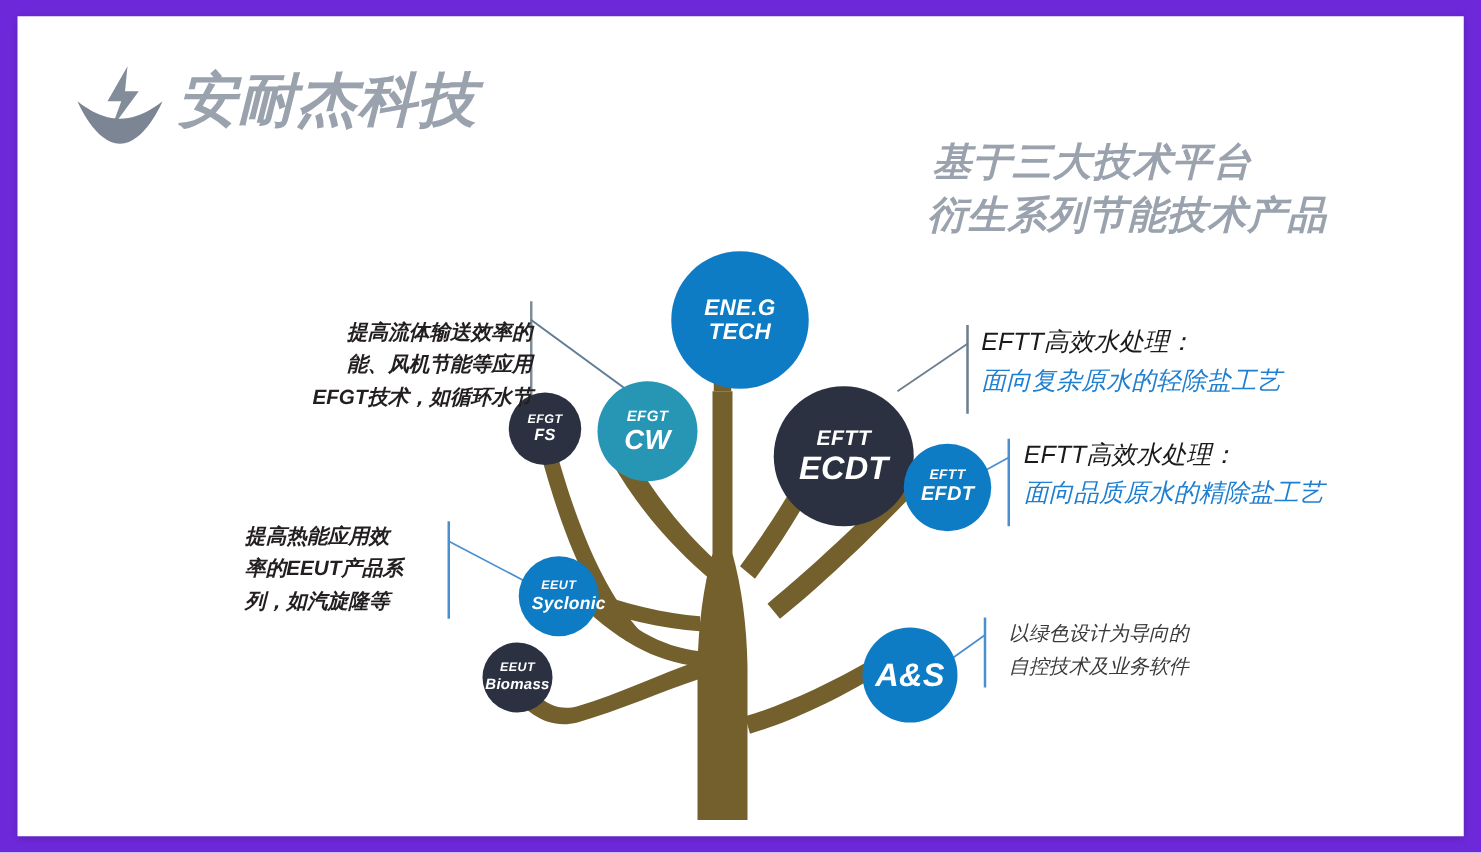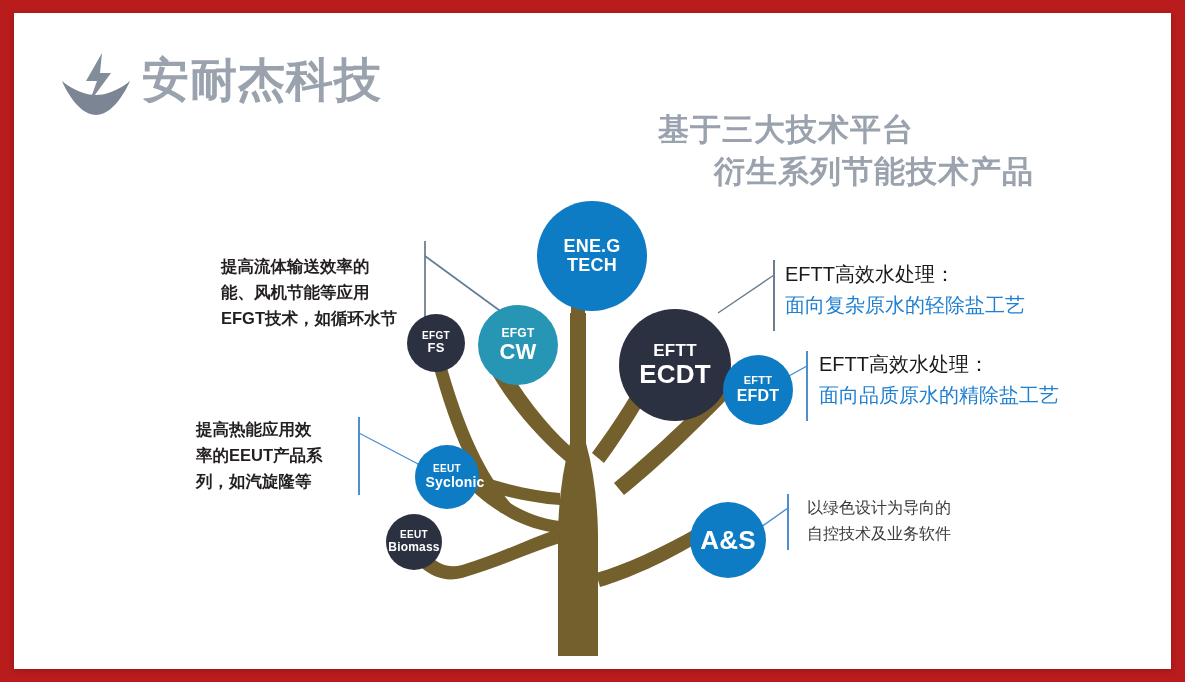--- a/index.html
+++ b/index.html
@@ -51,27 +51,26 @@
     line-height: 66px;
     white-space: nowrap;
   }
 
   
   #heading {
     position: absolute;
     left: 600px;
     top: 96px;
     width: 520px;
-    text-align: left;
+    text-align: center;
     color: #9aa2ae;
     font-size: 31px;
     font-weight: bold;
     line-height: 42px;
     letter-spacing: 1px;
-    margin-left: 44px;
   }
   #heading .line2 { display: block; padding-left: 56px; }
 
   
   #tree-svg {
     position: absolute;
     left: 0;
     top: 0;
     width: 1157px;
     height: 656px;
@@ -104,21 +103,21 @@
     font-size: 16.5px;
     line-height: 26px;
   }
   .callout.bold { font-weight: bold; }
   .callout .hi { color: #1f7fd0; }
   .callout .blk { color: #1a1a1a; }
 </style>
 </head>
 <body>
 
-<div id="root" style="background: #b91c1c;">
+<div id="root" style="background: #6d28d9; font-style: italic;">
   <div id="slide" style="background: rgb(255, 255, 255);">
 
     <div id="logo">
       <svg id="logo-mark" viewBox="0 0 78 66">
         <path d="M44 2 L28 30 L39 30 L31 52 L53 22 L42 22 Z" fill="#838c99"></path>
         <path d="M4 30 C4 30 20 44 38 44 C56 44 72 30 72 30 C72 30 58 64 38 64 C18 64 4 30 4 30 Z" fill="#7b8593"></path>
       </svg>
       <div id="logo-text" style="color: rgb(154, 162, 174);">安耐杰科技</div>
     </div>
 
@@ -195,21 +194,21 @@
     </div>
     <div class="node" id="node-6" style="left: 372px; top: 501px; width: 56px; height: 56px; background: rgb(43, 49, 65);">
       <span class="sub" style="font-size: 10px;">EEUT</span>
       <span class="main" style="font-size: 12px;">Biomass</span>
     </div>
     <div class="node" id="node-7" style="left: 676px; top: 489px; width: 76px; height: 76px; background: rgb(13, 124, 196);">
 
       <span class="main" style="font-size: 26px;">A&amp;S</span>
     </div>
 
-    <div class="callout bold" id="callout-efgt" style="left:207px; top:240px; width:220px;">
+    <div class="callout bold" id="callout-efgt" style="left:192px; top:240px; width:220px;text-align:right;">
       <div>提高流体输送效率的</div>
       <div>能、风机节能等应用</div>
       <div>EFGT技术，如循环水节</div>
     </div>
 
     <div class="callout bold" id="callout-eeut" style="left:182px; top:403px; width:175px;">
       <div>提高热能应用效</div>
       <div>率的EEUT产品系</div>
       <div>列，如汽旋隆等</div>
     </div>

